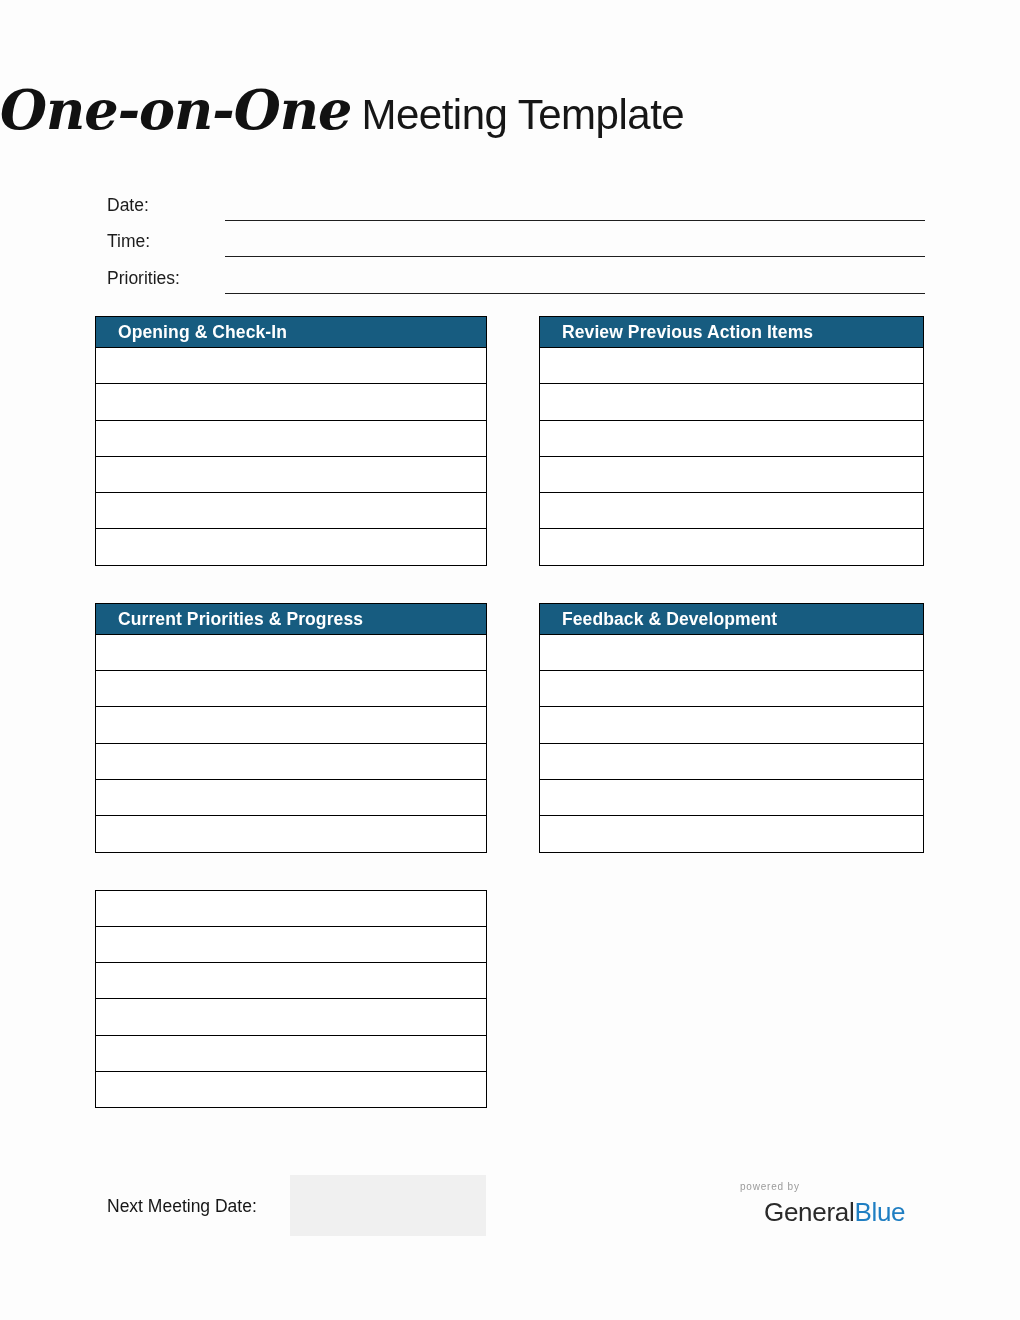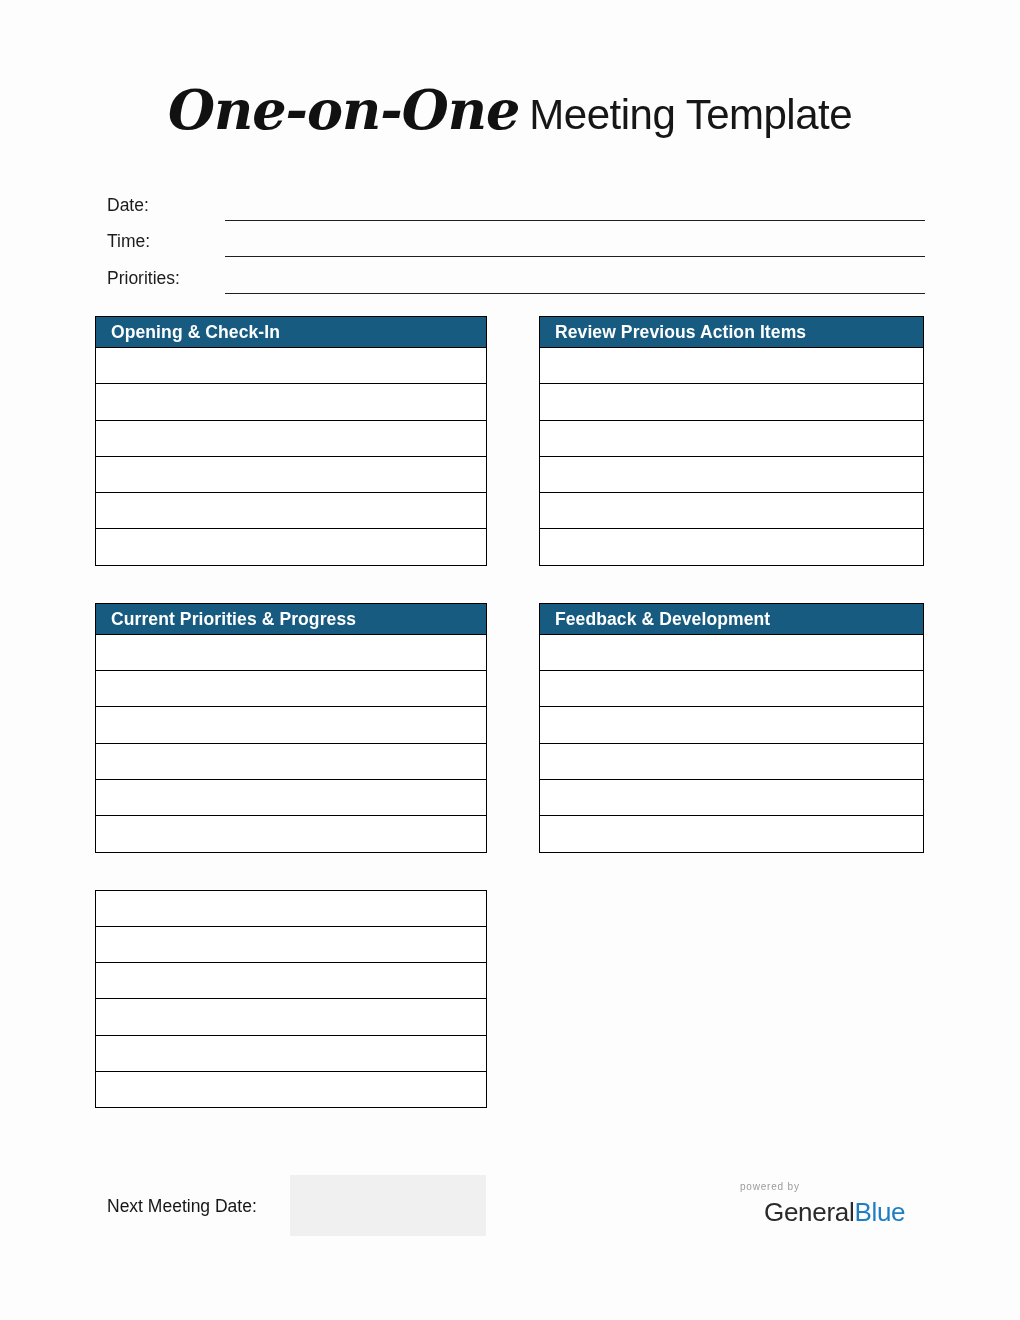--- a/index.html
+++ b/index.html
@@ -9,21 +9,21 @@
     font-family:"Liberation Sans", sans-serif;
     color:#1a1a1a;
     position:relative;
     overflow:hidden;
   }
   .page{position:absolute;inset:0;}
 
   
   .title-wrap{
     position:absolute;top:78px;left:0;width:100%;
-    text-align:center;white-space:nowrap;
+    text-align:left;white-space:nowrap;
   }
   .title-script{
     font-family:"DejaVu Serif", serif;
     font-style:italic;font-weight:700;
     font-size:54px;letter-spacing:-1px;
     color:#111;
   }
   .title-rest{
     font-size:42px;font-weight:400;letter-spacing:-0.5px;
     color:#161616;margin-left:10px;
@@ -48,21 +48,21 @@
     grid-template-columns:392px 385px;
     column-gap:52px;row-gap:37px;
   }
   .section{
     border:1px solid #000;background:#fff;
   }
   .section-header{
     height:30px;line-height:30px;
     background:var(--header-bg,#175C80);
     color:#fff;font-weight:700;font-size:17.5px;
-    padding-left:15px;
+    padding-left:22px;
     border-bottom:1px solid #000;
     letter-spacing:0.1px;
   }
   .section-row{
     height:35.3px;background:#fff;
     border-bottom:1px solid #000;
   }
   .section-row:last-child{border-bottom:none;}
 
   

